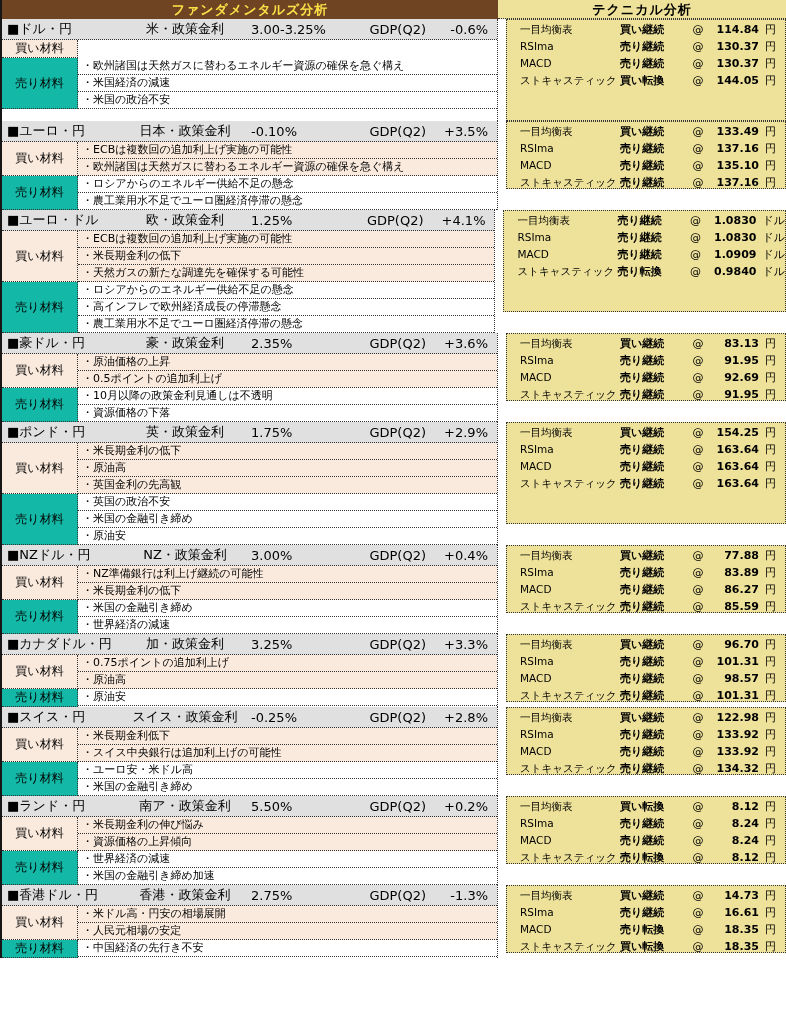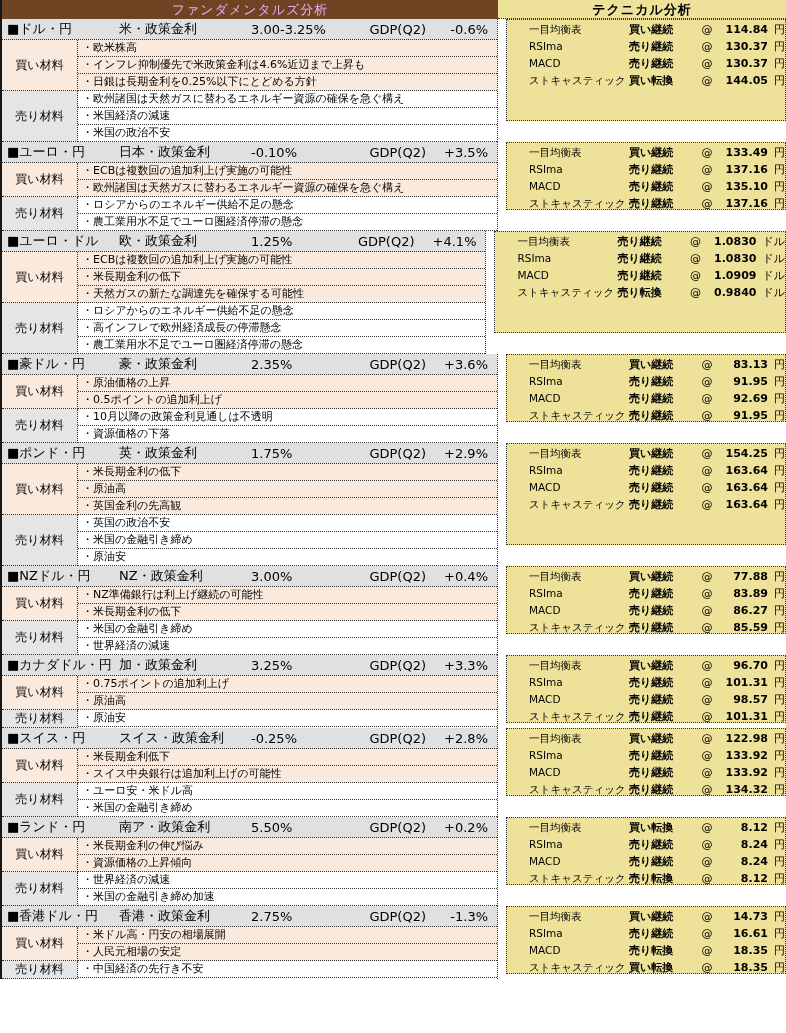--- a/index.html
+++ b/index.html
@@ -7,66 +7,66 @@
     width:786px;
     box-sizing:border-box;
     background:#fff;
     font-family:"DejaVu Sans","Liberation Sans",sans-serif;
     color:#000;
     border-left:2px solid #161616;
   }
   
   .top-header { display:flex; height:19px; }
   .th-left {
-    width:496px; background:#6e4423; color:#f0abfc;
-    font-weight:normal; font-size:13px; text-align:center; line-height:19px;
+    width:496px; background:#6e4423; color:#fde047;
+    font-weight:bold; font-size:13px; text-align:center; line-height:19px;
     letter-spacing:1px; box-sizing:border-box;
   }
   .th-right {
     flex:1; background:#eee29a; color:#000000;
     font-weight:bold; font-size:13px; text-align:center; line-height:19px;
     letter-spacing:1px; border-bottom:1px dotted #333; box-sizing:border-box;
   }
   
   .section { display:flex; }
   .left { width:496px; box-sizing:border-box; border-right:1px dotted #333; }
   .section-header {
     height:21px; background:#e0e0e0; display:flex; align-items:center;
     font-weight:normal; font-size:13px; border-bottom:1px dotted #333;
     box-sizing:border-box; white-space:nowrap;
   }
   .pair { width:112px; padding-left:5px; }
-  .rate-label { width:132px; }
+  .rate-label { width:132px; text-align:center; }
   .rate-value { width:100px; }
   .gdp-label { margin-left:auto; }
   .gdp-value { width:62px; text-align:right; padding-right:9px; }
   .group { display:flex; }
   .glabel {
     width:76px; display:flex; align-items:center; justify-content:center;
     font-size:12px; border-right:1px dotted #333; border-bottom:1px dotted #333;
     box-sizing:border-box;
   }
   .glabel.buy { background:#faeadd; }
-  .glabel.sell { background:#e5e5e5; }
+  .glabel.sell { background:#14b8a6; }
   .list { flex:1; display:flex; flex-direction:column; }
   .factor-row {
     height:17px; line-height:16px; font-size:11px; padding-left:4px;
     border-bottom:1px dotted #333; box-sizing:border-box;
     white-space:nowrap; overflow:hidden;
   }
   .factor-row.buy { background:#faeadd; }
   .factor-row.sell { background:#ffffff; }
   
   .right { flex:1; box-sizing:border-box; }
   .tech-panel {
     margin-left:8px; background:#eee29a; border:1px dotted #333;
     box-sizing:border-box; padding-top:1px; overflow:hidden;
   }
   .tech-row { height:17px; line-height:17px; display:flex; white-space:nowrap; }
-  .t-name  { width:100px; padding-left:22px; font-size:10.5px; overflow:hidden; }
+  .t-name  { width:100px; padding-left:13px; font-size:10.5px; overflow:hidden; }
   .t-signal{ width:67px;  font-size:11px; font-weight:bold; }
   .t-at    { width:22px;  font-size:11px; text-align:center; }
   .t-value { width:50px;  font-size:11px; font-weight:bold; text-align:right; }
   .t-unit  { flex:1; padding-left:6px; font-size:11px; }
 </style>
 </head>
 <body>
 
 <div id="app">
   <div class="top-header">
@@ -78,33 +78,20 @@
     <div class="left">
       <div class="section-header">
         <span class="pair">■ドル・円</span>
         <span class="rate-label">米・政策金利</span>
         <span class="rate-value">3.00-3.25%</span>
         <span class="gdp-label">GDP(Q2)</span>
         <span class="gdp-value">-0.6%</span>
       </div>
       <div class="group">
         <div class="glabel buy">買い材料</div>
-        <div class="list">
-  <div class="factor-row buy">
-    <span class="factor-text">・欧米株高</span>
-  </div>
-
-  <div class="factor-row buy">
-    <span class="factor-text">・インフレ抑制優先で米政策金利は4.6%近辺まで上昇も</span>
-  </div>
-
-  <div class="factor-row buy">
-    <span class="factor-text">・日銀は長期金利を0.25%以下にとどめる方針</span>
-  </div>
-</div>
       </div>
       <div class="group">
         <div class="glabel sell">売り材料</div>
         <div class="list">
   <div class="factor-row sell">
     <span class="factor-text">・欧州諸国は天然ガスに替わるエネルギー資源の確保を急ぐ構え</span>
   </div>
 
   <div class="factor-row sell">
     <span class="factor-text">・米国経済の減速</span>

